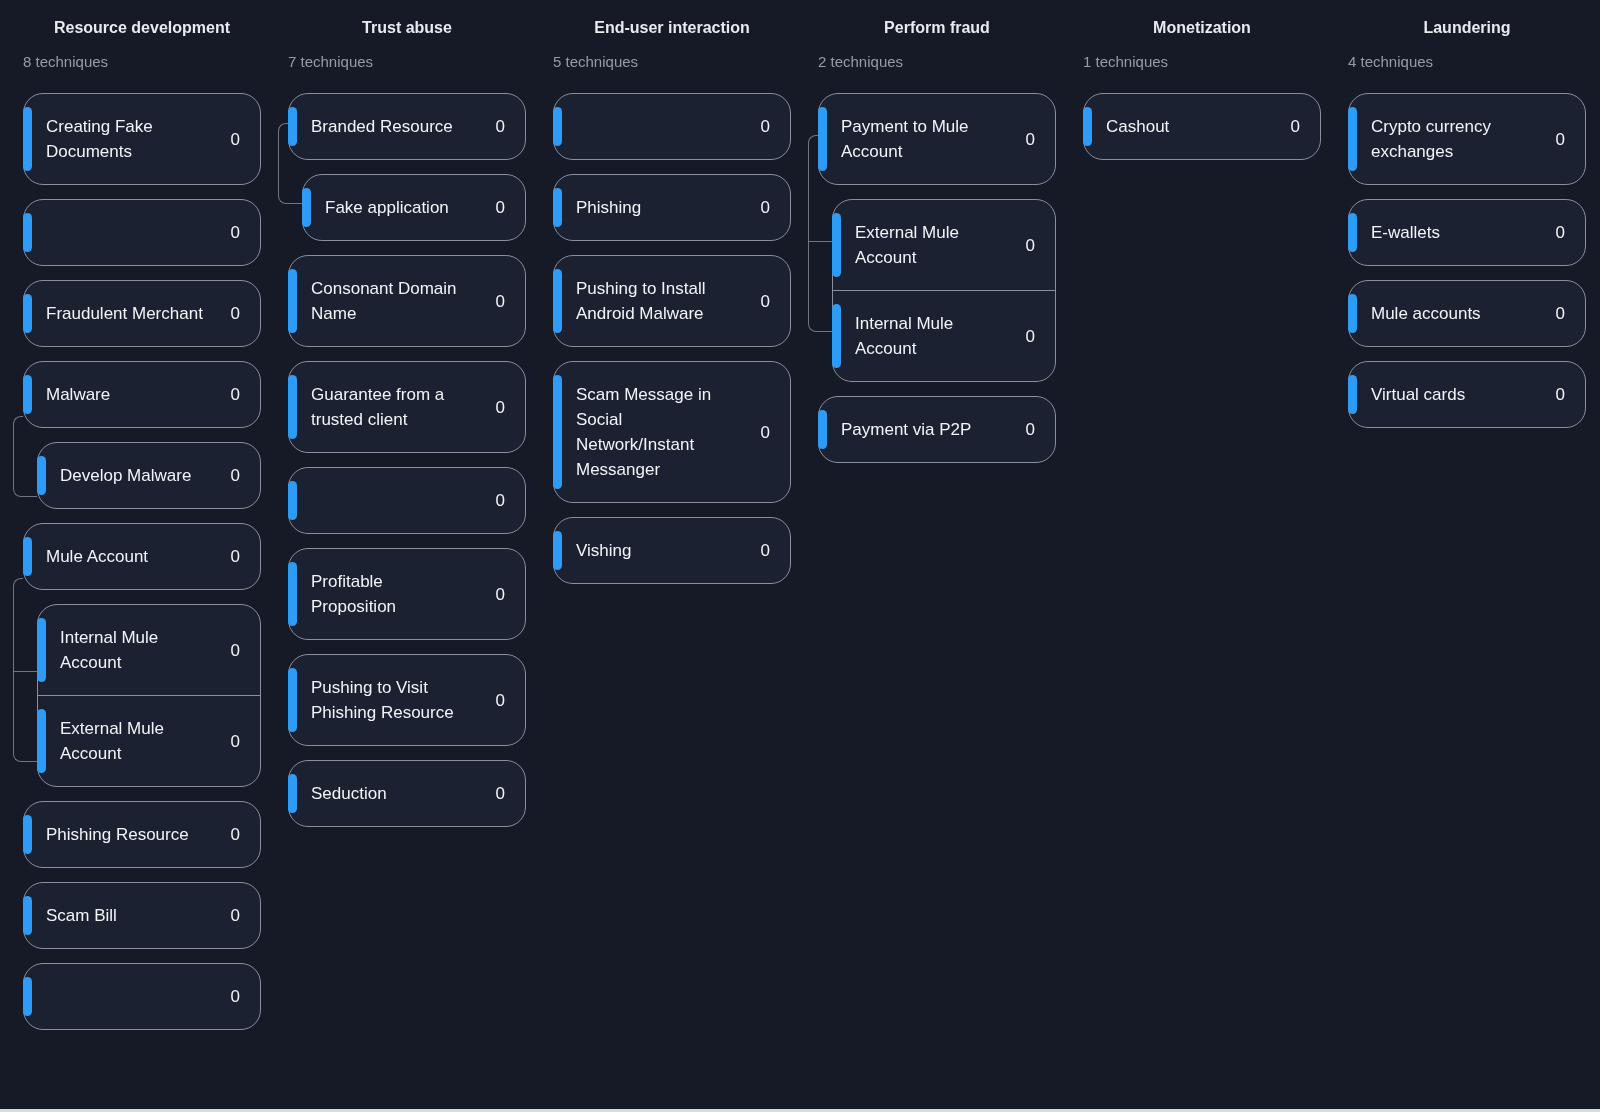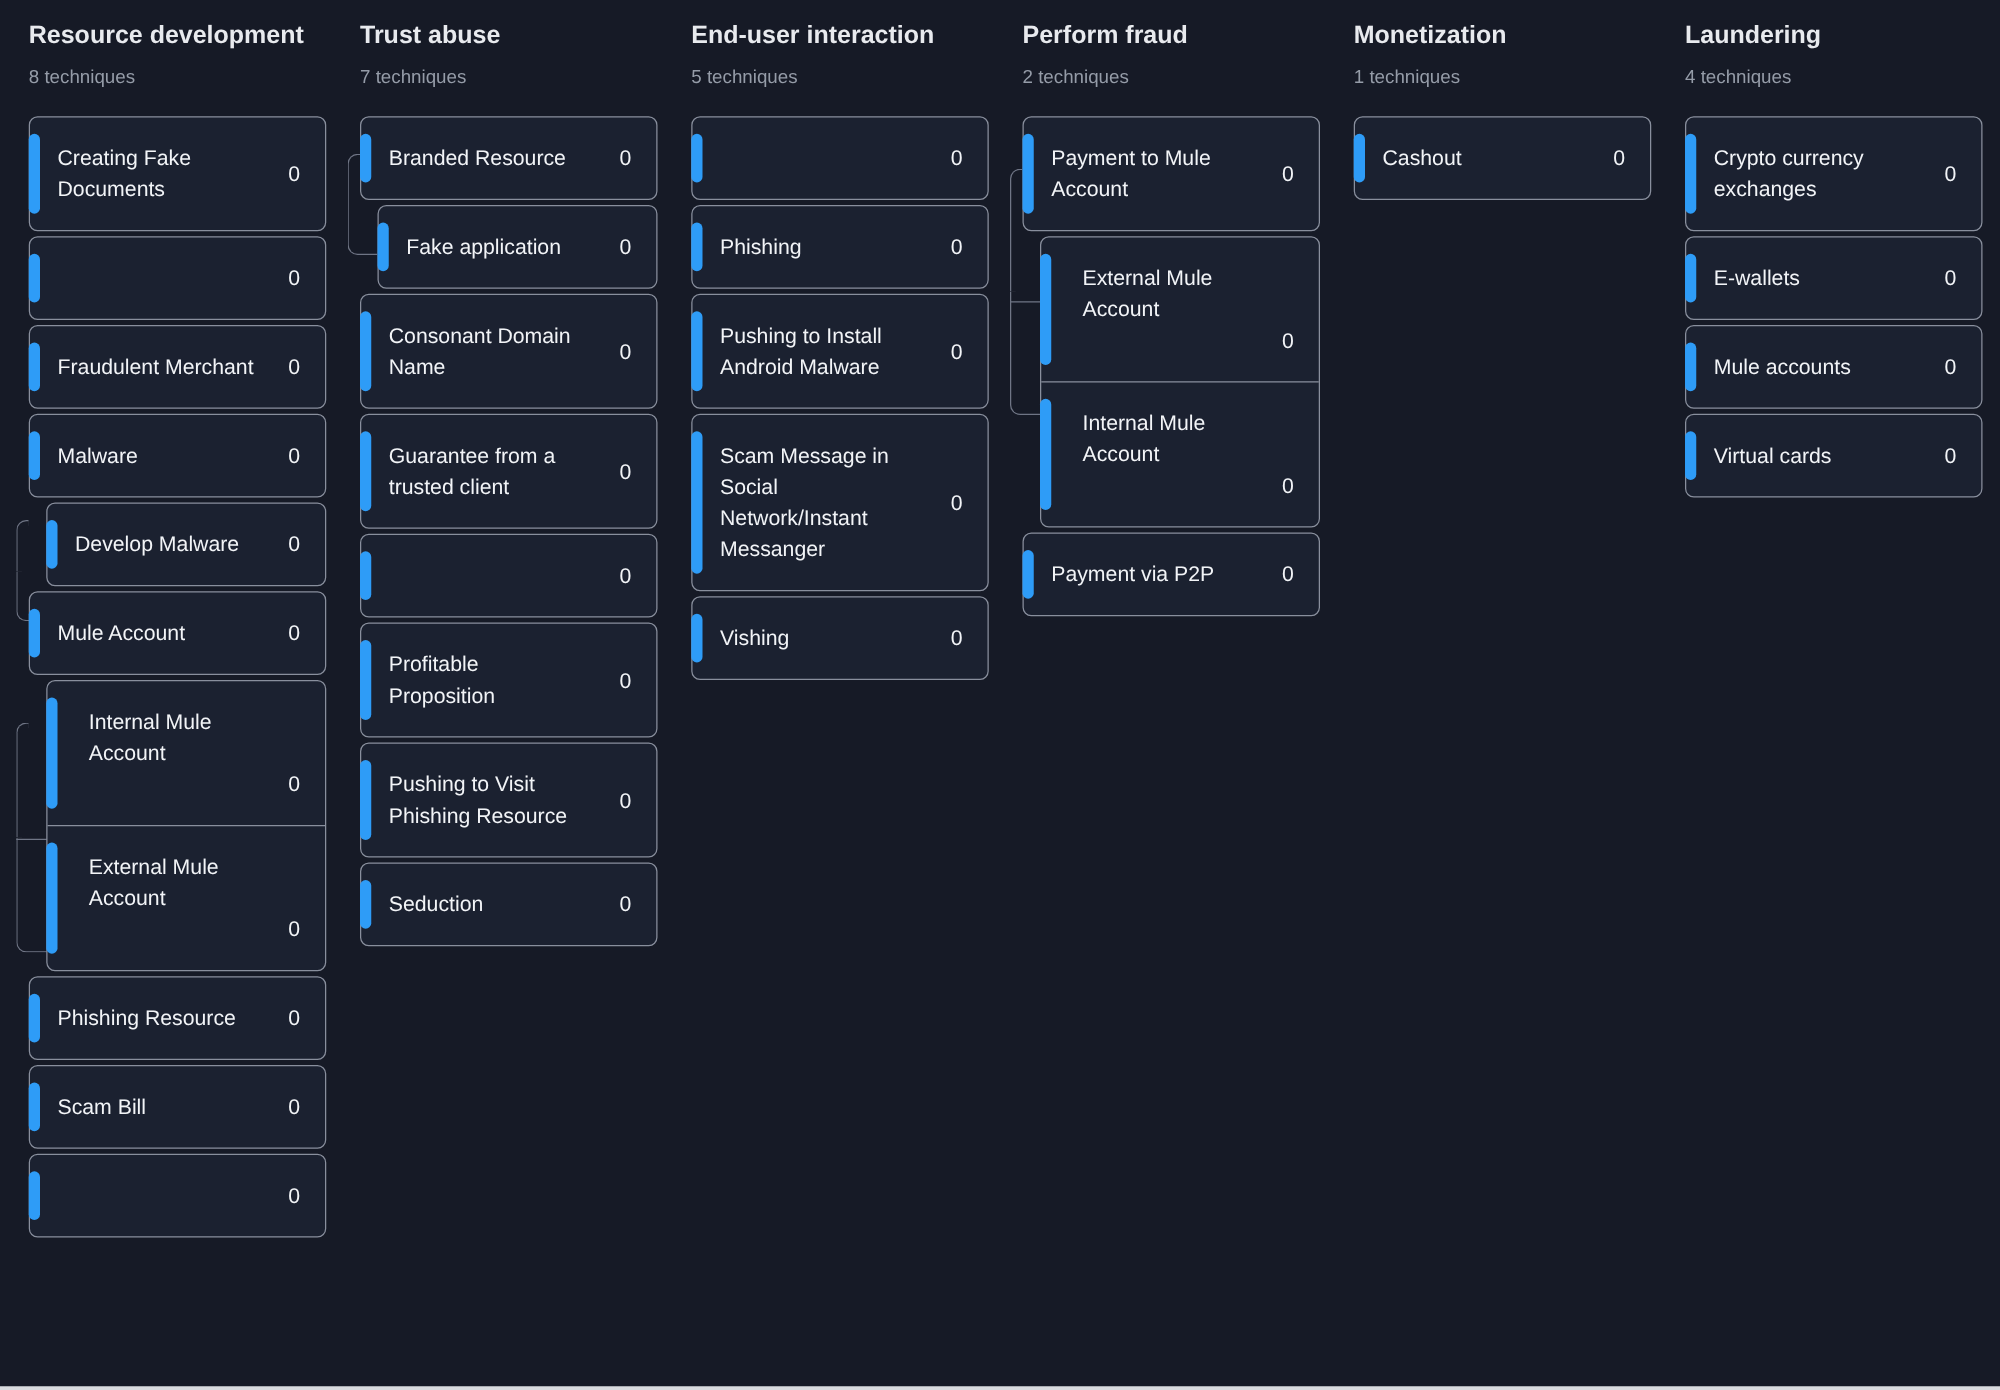--- a/index.html
+++ b/index.html
@@ -25,53 +25,53 @@
     display:flex;
     gap:27px;
     padding:16px 0 0 23px;
   }
   .column{
     position:relative;
     width:238px;
     flex:0 0 238px;
   }
   .col-title{
-    font-size:20px;
+    font-size:16px;
     line-height:24px;
     font-weight:700;
     color:var(--title);
+    text-align:center;
   }
   .col-sub{
     font-size:15px;
     line-height:18px;
     margin-top:13px;
     margin-bottom:22px;
     color:var(--subtitle);
   }
   .card,.card-stack{
     position:relative;
     z-index:1;
     background:var(--card-bg);
     border:1px solid var(--card-border);
-    border-radius:7px;
-    margin-bottom:4px;
+    border-radius:20px;
+    margin-bottom:14px;
   }
   .card{
     display:flex;
     align-items:center;
     padding:20px 20px 20px 22px;
   }
   .sub{margin-left:14px;}
   .card-stack{padding:0;}
   .stack-item{
     position:relative;
     display:flex;
     align-items:center;
     padding:20px 20px 20px 22px;
-    flex-direction:column;
   }
   .stack-item + .stack-item{border-top:1px solid var(--card-border);}
   .pill{
     position:absolute;
     left:-1px;
     top:13px;
     bottom:13px;
     width:9px;
     border-radius:5px;
     background:var(--accent);

